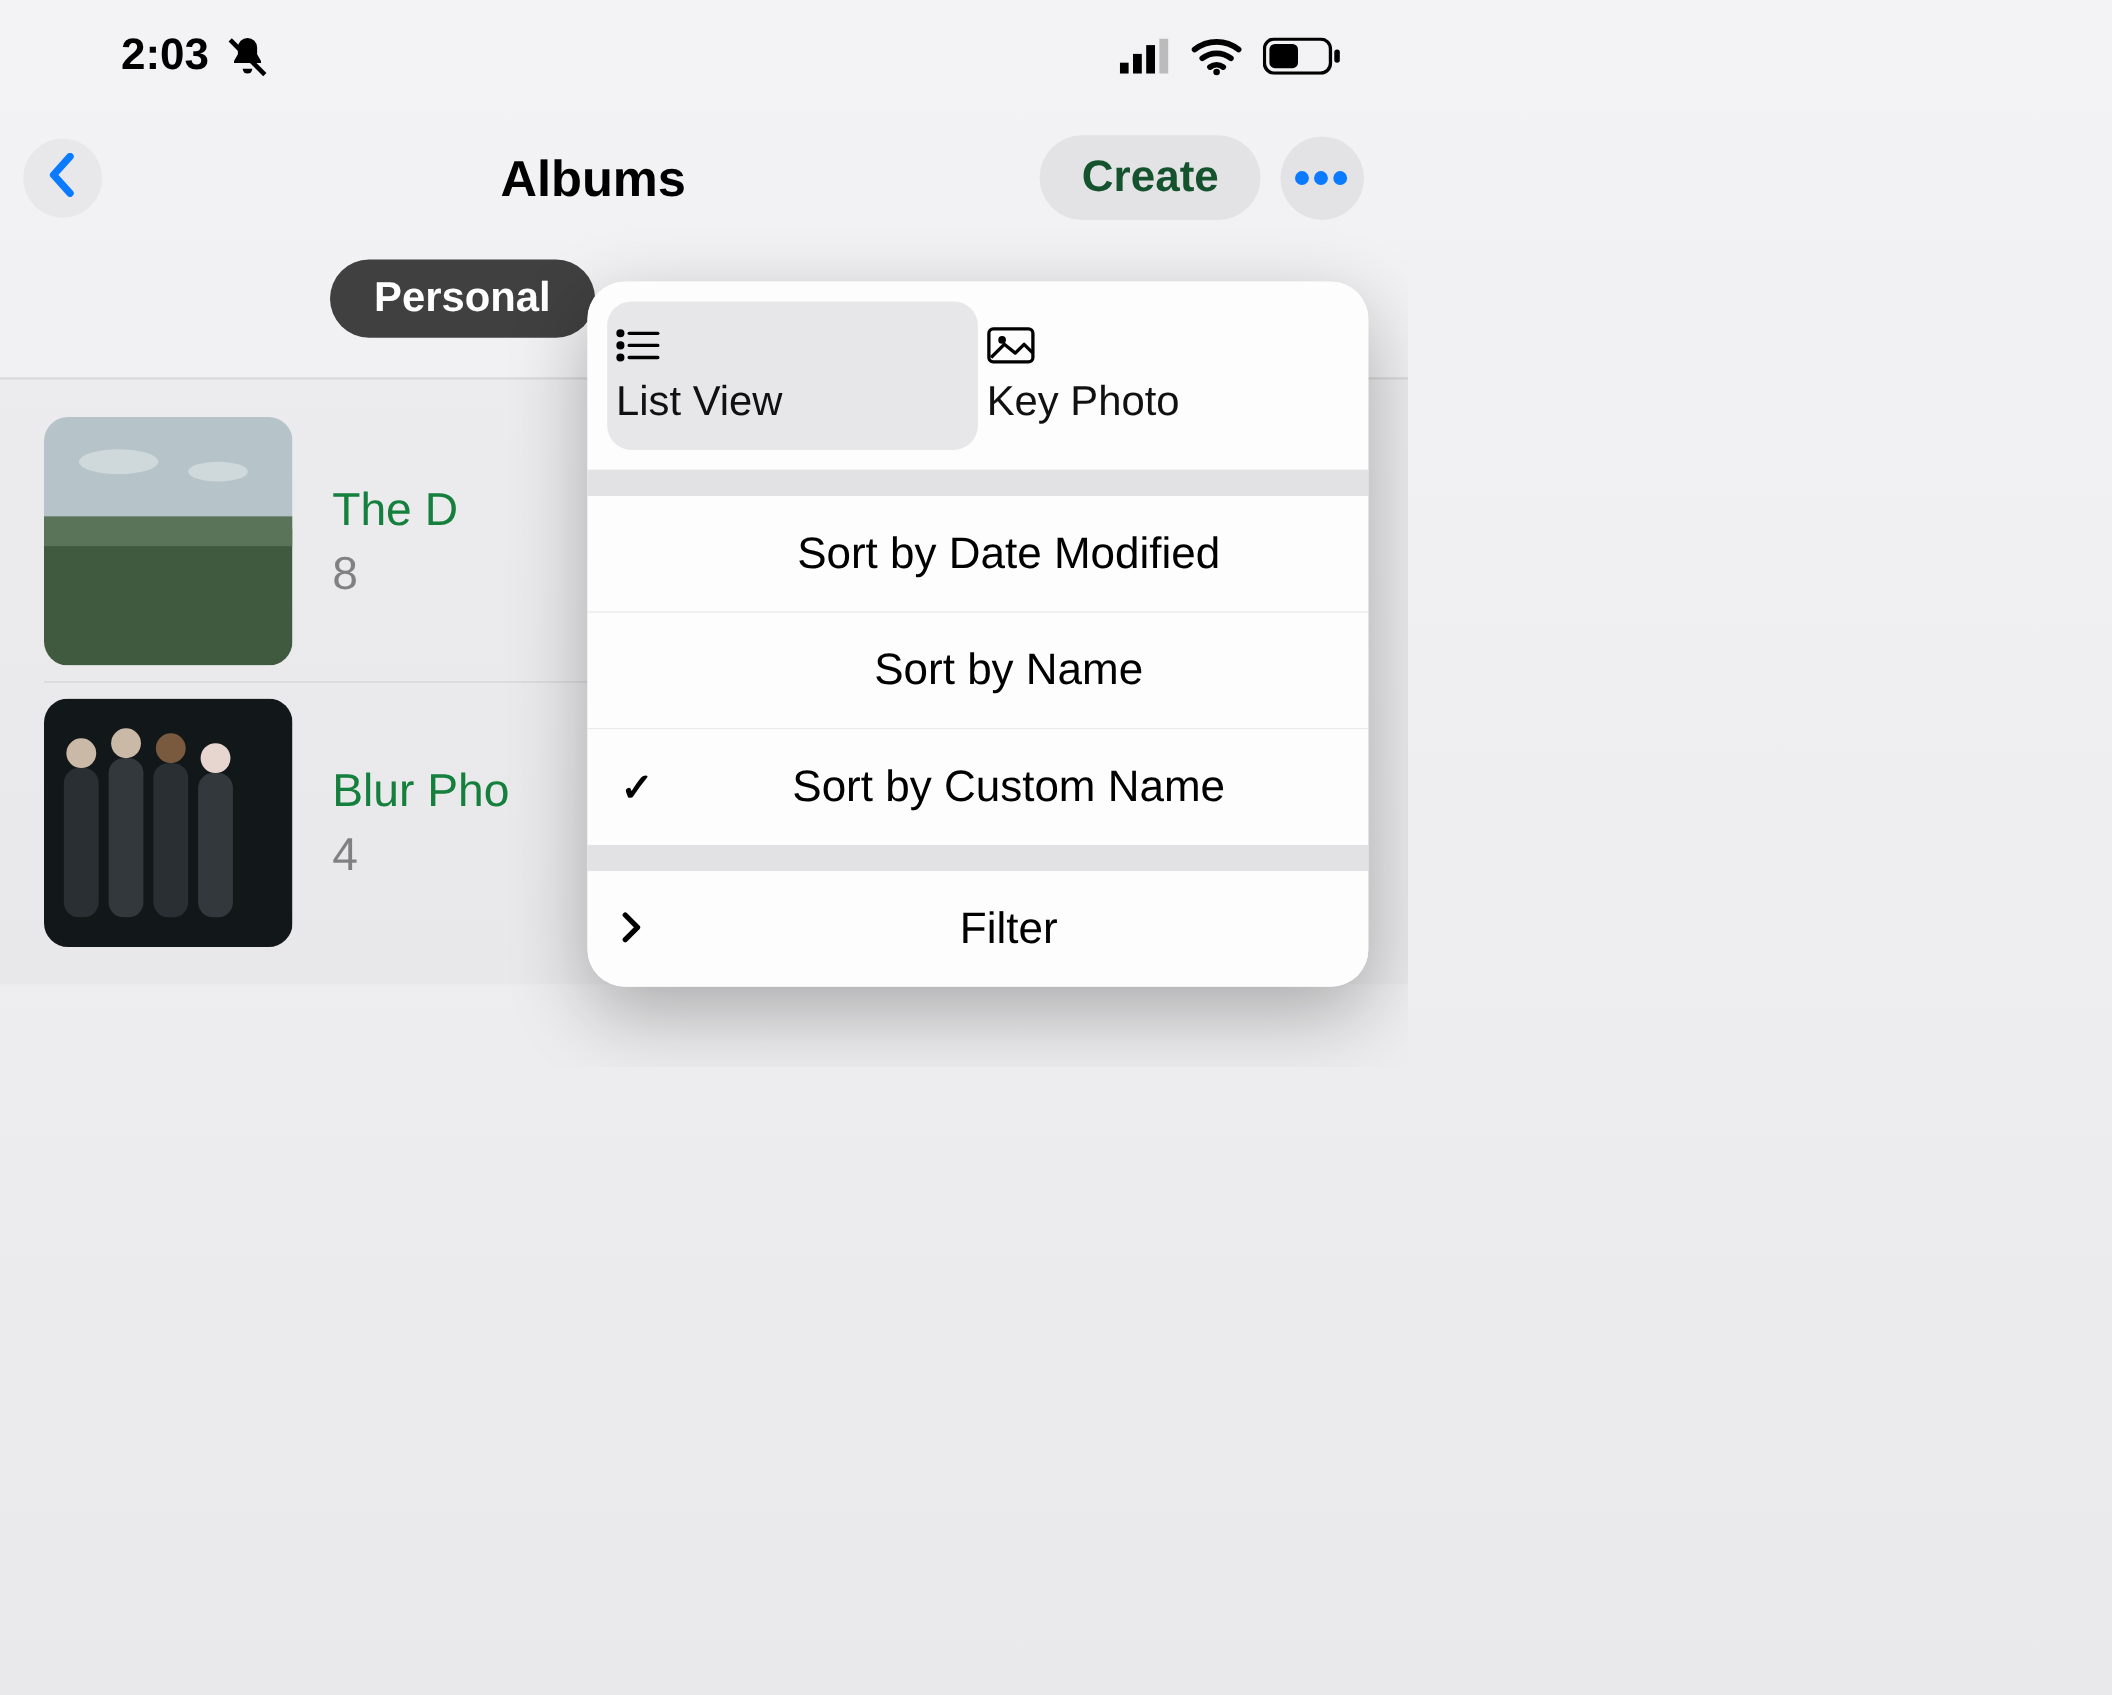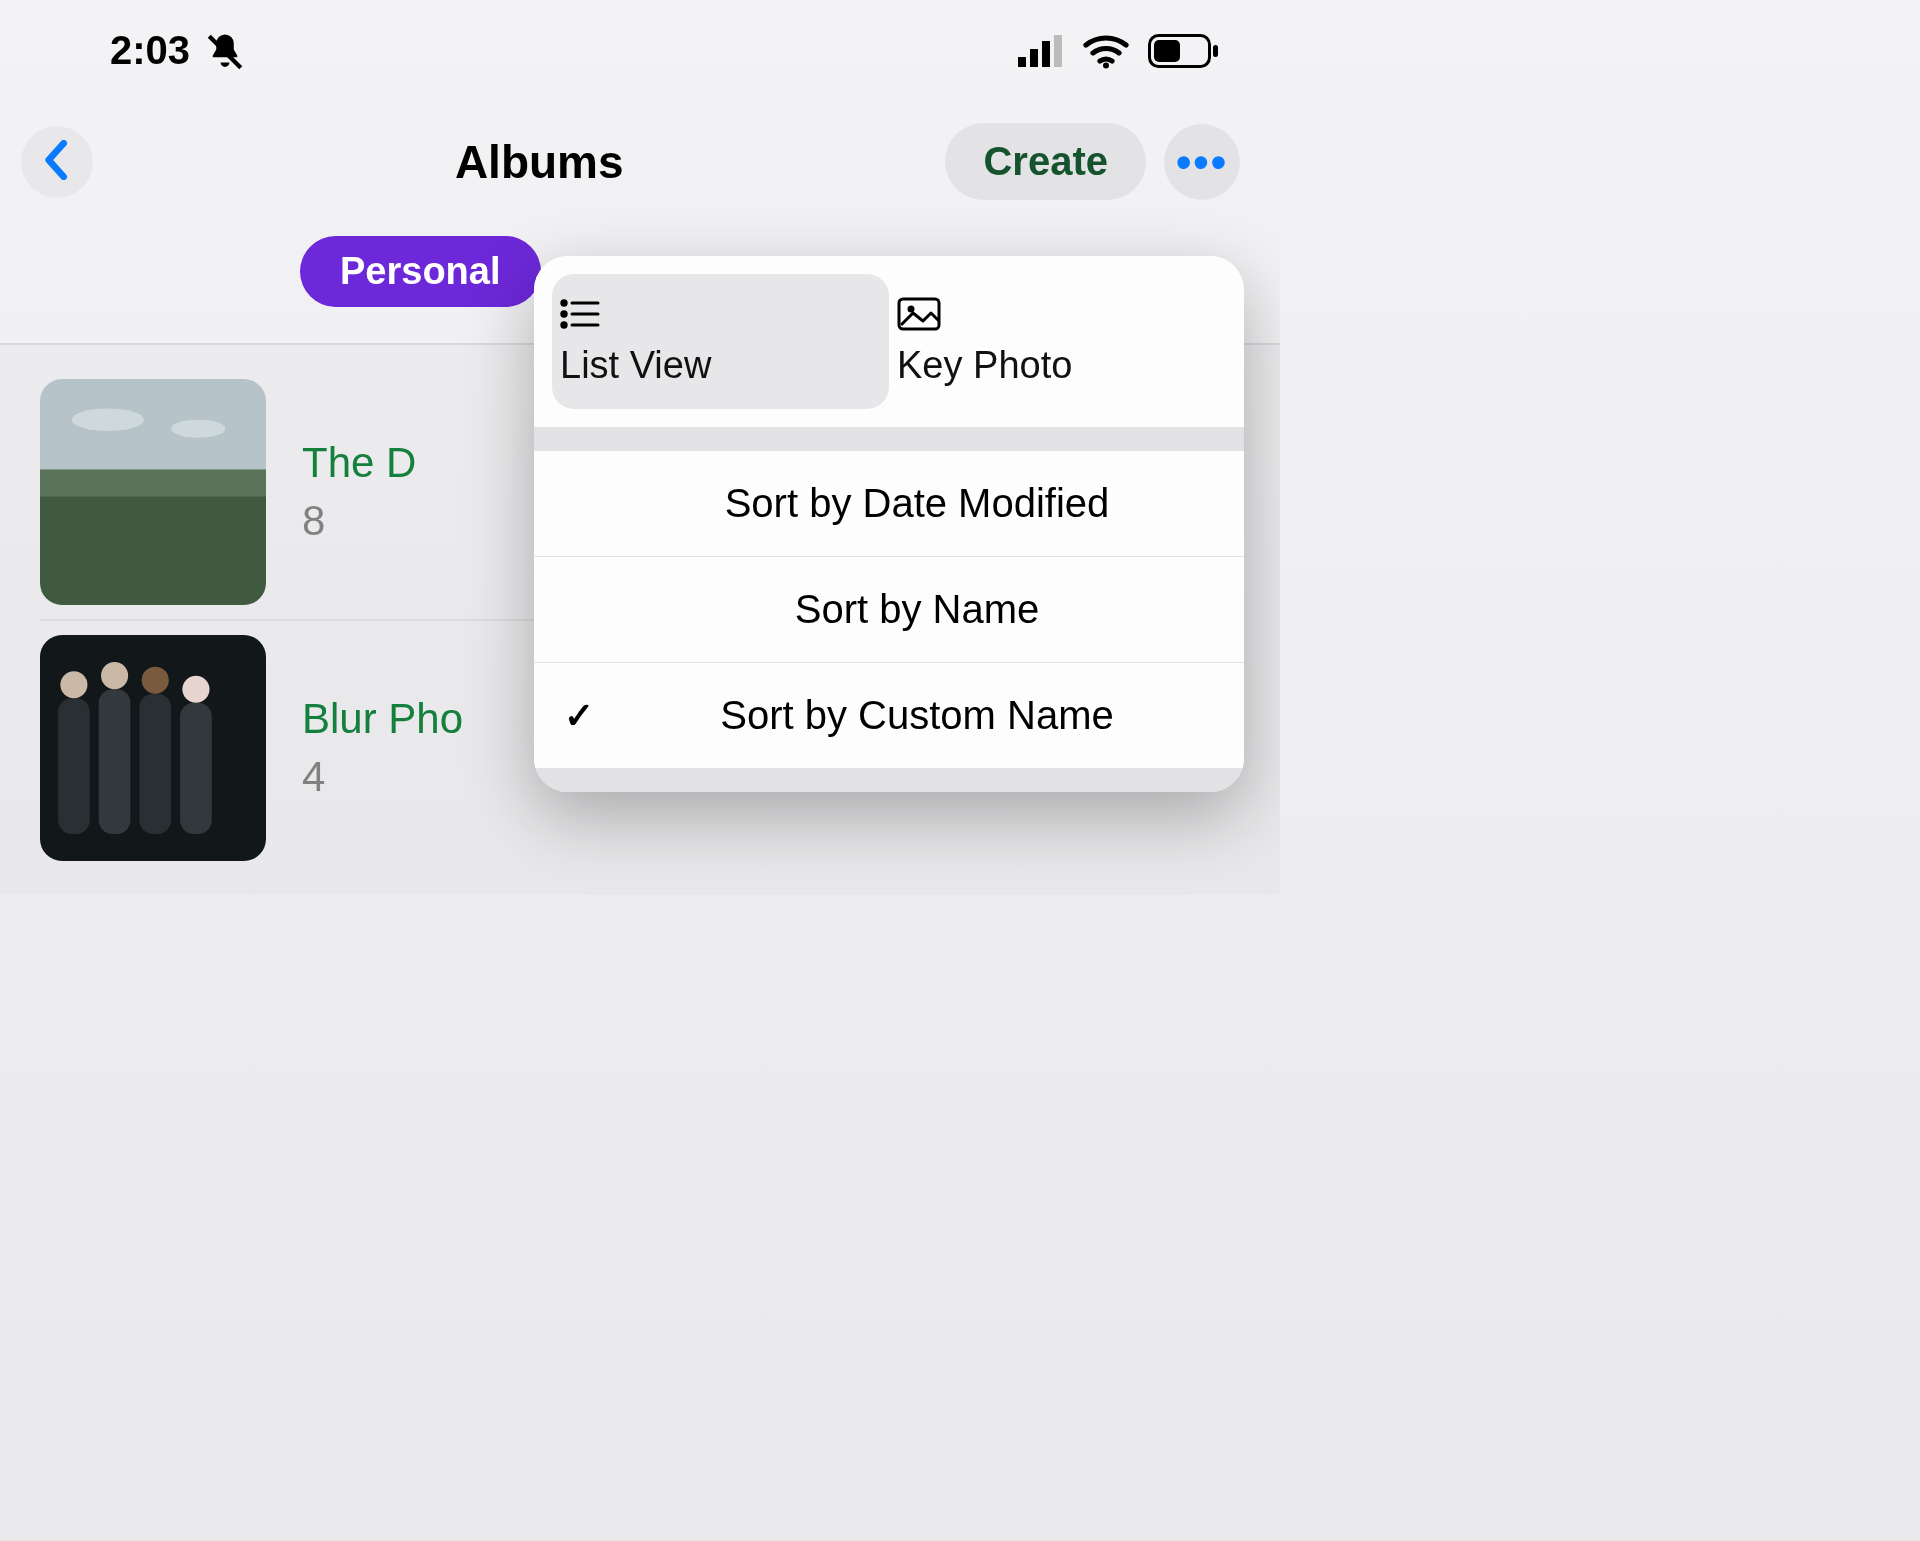--- a/index.html
+++ b/index.html
@@ -66,21 +66,21 @@
     font-weight:800;
     cursor:pointer;
     letter-spacing: 2px;
   }
   
   .filter-row {
     display:flex;
     padding: 6px 40px 36px 300px;
   }
   .pill {
-    background:#6d28d9;
+    background:#404040;
     color:#fff;
     font-size:38px;
     font-weight:600;
     padding: 14px 40px;
     border-radius: 48px;
     cursor:pointer;
   }
   
   .list-area {
     border-top: 2px solid rgba(0,0,0,0.08);
@@ -295,13 +295,23 @@
     </div>
     <div class="menu-item">
       <span>Sort by Name</span>
     </div>
     <div class="menu-item">
       <span class="lead-icon">✓</span>
       <span>Sort by Custom Name</span>
     </div>
   </div>
   <div class="pop-sep"></div>
+  <div class="menu-list">
+    <div class="menu-item">
+      <span class="lead-icon">
+        <svg width="20" height="28" viewBox="0 0 12 20" fill="none" stroke="#000" stroke-width="3.4" stroke-linecap="round" stroke-linejoin="round">
+            <polyline points="2,2 10,10 2,18"></polyline>
+          </svg>
+      </span>
+      <span>Filter</span>
+    </div>
+  </div>
 </div>
 
 </body></html>

